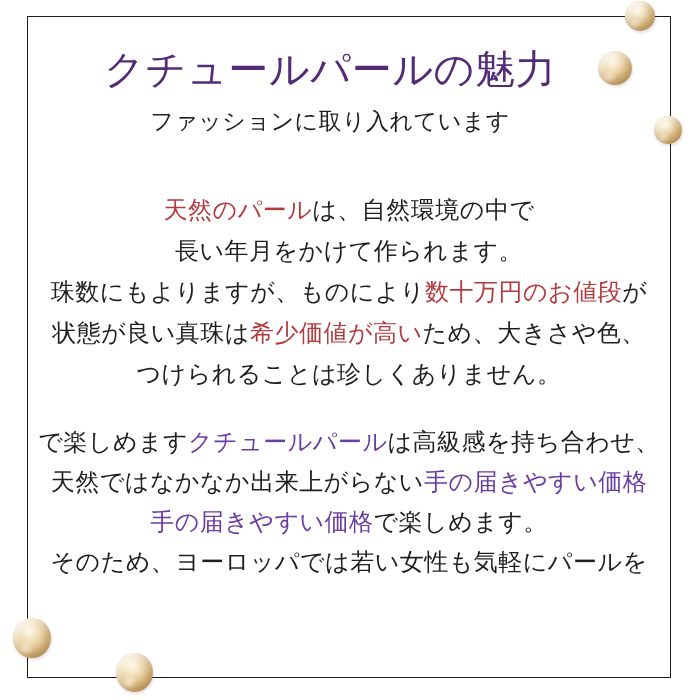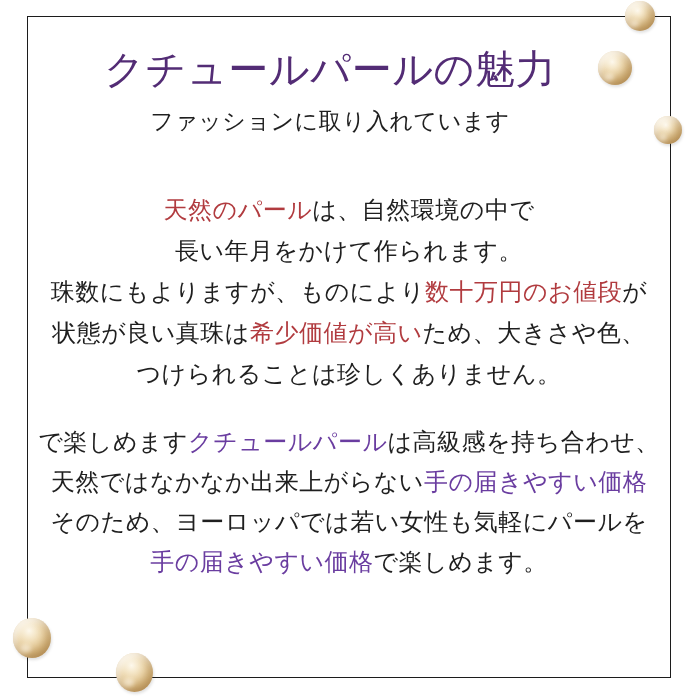--- a/index.html
+++ b/index.html
@@ -115,22 +115,22 @@
       <div class="para" id="para-1">
         <div class="line"><span class="seg-red">天然のパール</span><span>は、自然環境の中で</span></div>
         <div class="line"><span>長い年月をかけて作られます。</span></div>
         <div class="line"><span>珠数にもよりますが、ものにより</span><span class="seg-red">数十万円のお値段</span><span>が</span></div>
         <div class="line"><span>状態が良い真珠は</span><span class="seg-red">希少価値が高い</span><span>ため、大きさや色、</span></div>
         <div class="line"><span>つけられることは珍しくありません。</span></div>
       </div>
       <div class="para" id="para-2">
         <div class="line"><span>で楽しめます</span><span class="seg-purple">クチュールパール</span><span>は高級感を持ち合わせ、</span></div>
         <div class="line"><span>天然ではなかなか出来上がらない</span><span class="seg-purple">手の届きやすい価格</span></div>
+        <div class="line"><span class="seg-purple">手の届きやすい価格</span><span>で楽しめます。</span></div>
         <div class="line"><span>そのため、ヨーロッパでは若い女性も気軽にパールを</span></div>
-        <div class="line"><span class="seg-purple">手の届きやすい価格</span><span>で楽しめます。</span></div>
       </div>
     </div>
 </div>
 
 <div class="pearl" id="pearl-1"></div>
 <div class="pearl" id="pearl-2"></div>
 <div class="pearl" id="pearl-3"></div>
 <div class="pearl" id="pearl-4"></div>
 <div class="pearl" id="pearl-5"></div>
 

